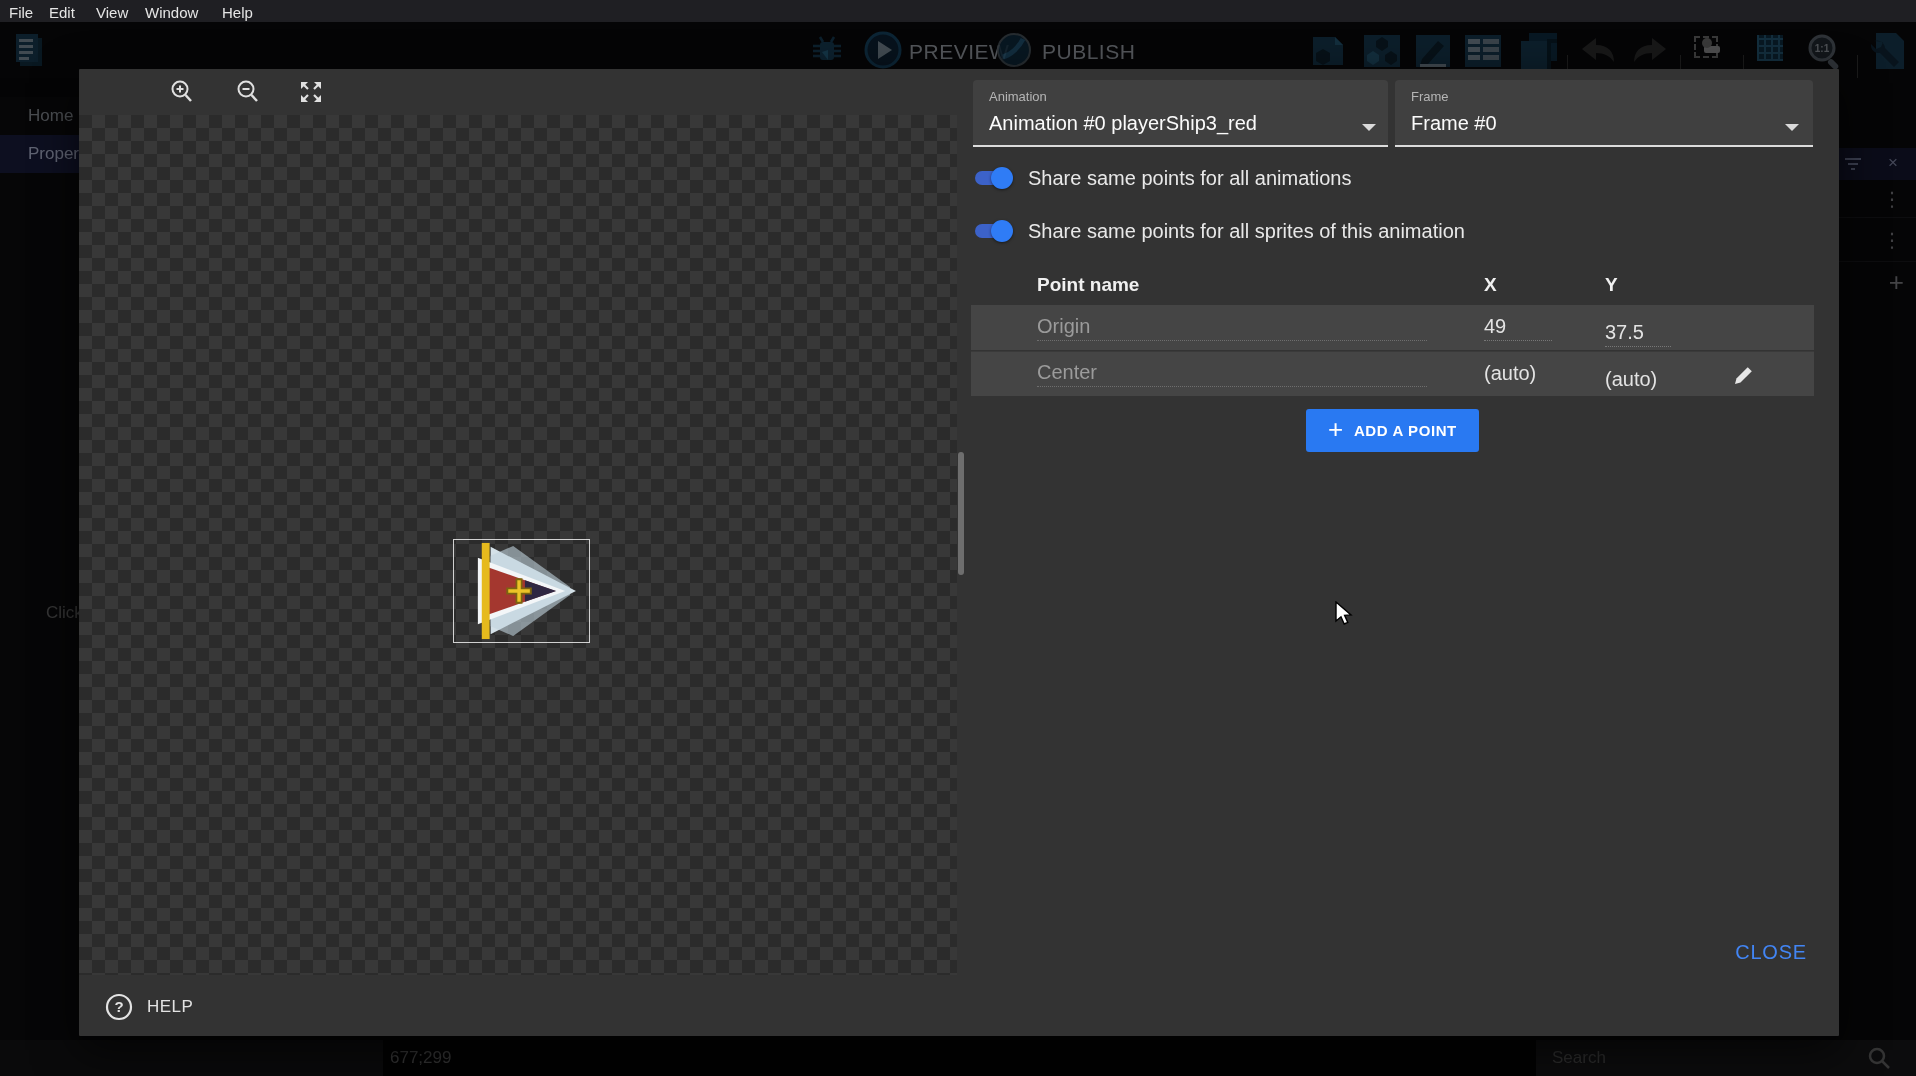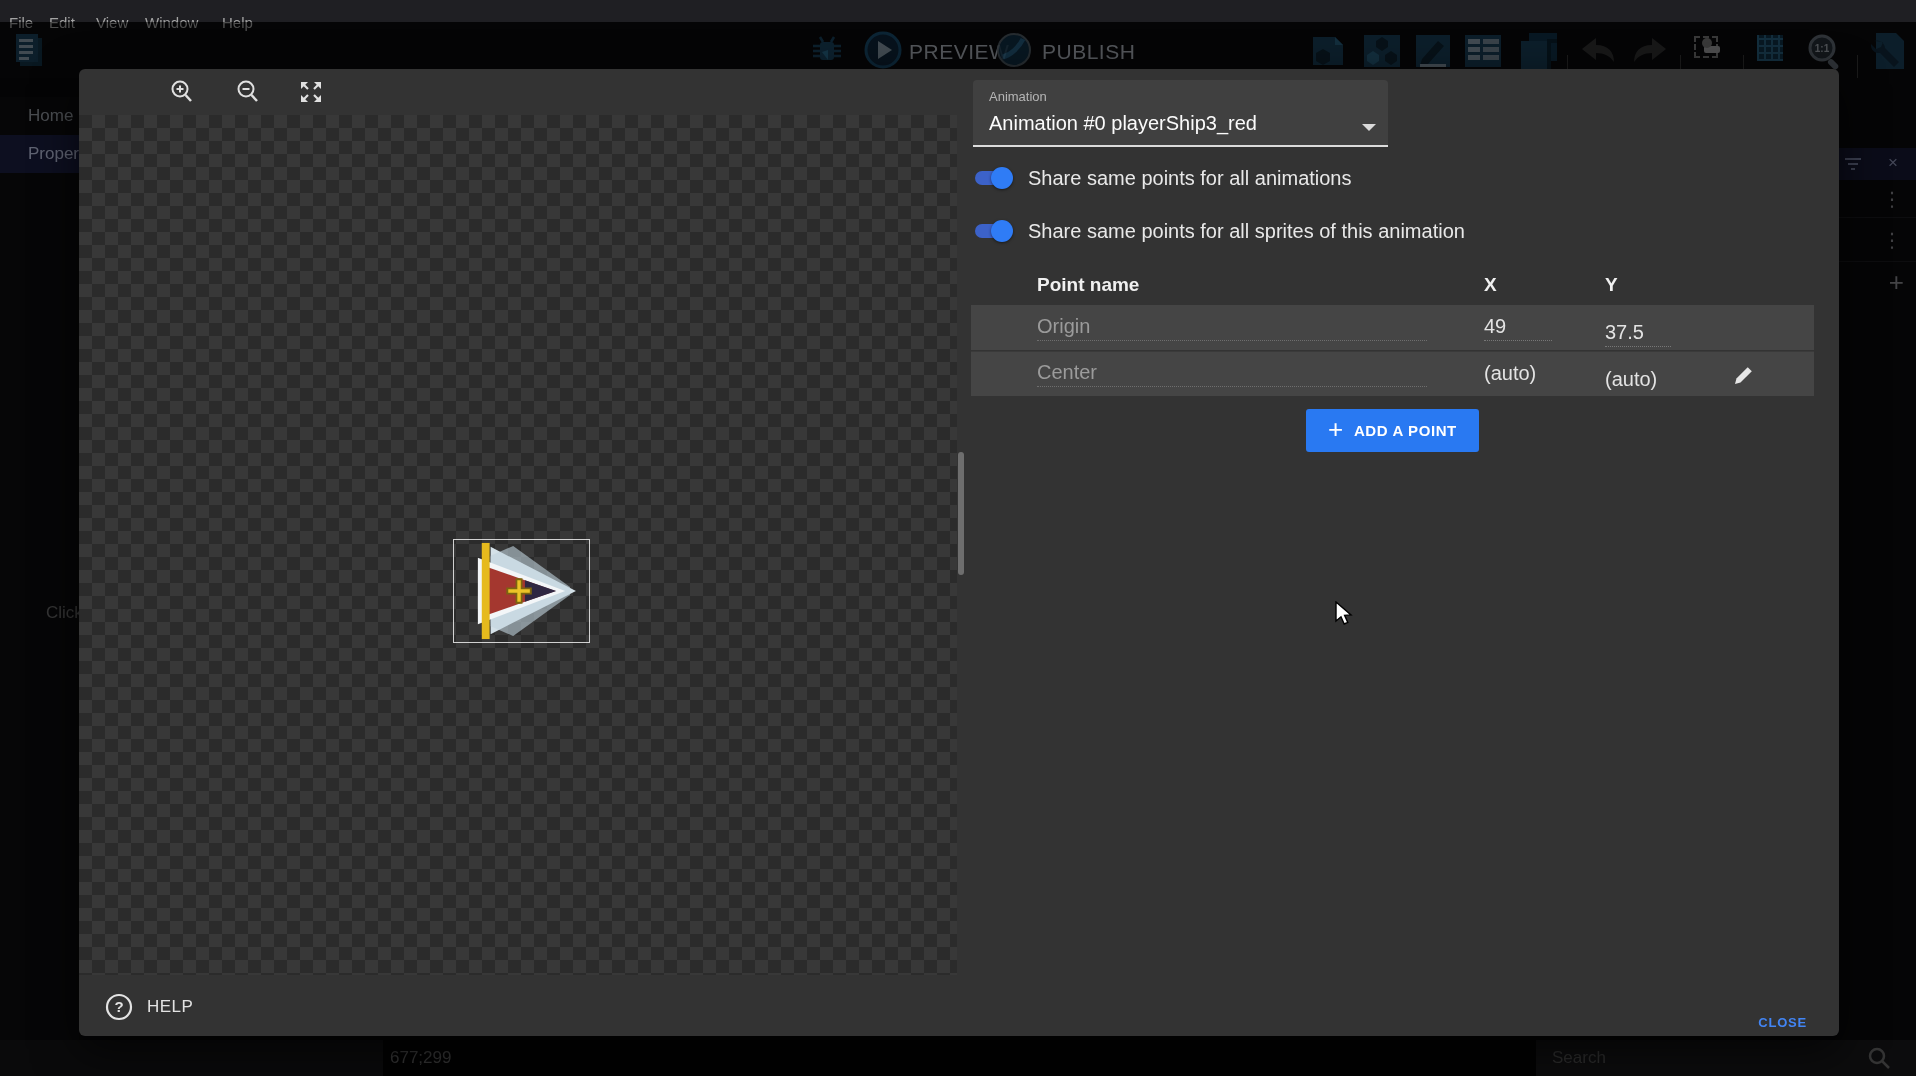--- a/index.html
+++ b/index.html
@@ -3,39 +3,39 @@
 <meta charset="utf-8">
 <style>
   html,body{margin:0;padding:0;background:#000;}
   *{box-sizing:border-box;font-family:"Liberation Sans",sans-serif;}
   .screen{position:relative;width:1916px;height:1076px;background:#0a0a0b;overflow:hidden;}
   .abs{position:absolute;}
   .flex{display:flex;align-items:center;}
 
   
   .menubar{left:0;top:0;width:1916px;height:22px;background:#1f1f23;z-index:2;}
-  .menubar span{position:absolute;top:13px;font-size:15px;color:#a3a3a3;line-height:20px;}
+  .menubar span{position:absolute;top:3px;font-size:15px;color:#e5e5e5;line-height:20px;}
 
   
   .bg{z-index:1;}
   .toolbar{left:0;top:22px;width:1916px;height:56px;background:#0c0c0e;}
   .tb-txt{font-size:21px;color:#aeb4bd;letter-spacing:.5px;}
   .dim{opacity:.85;}
   .sep{width:1px;height:34px;background:#3a3a3a;top:33px;}
   .tab{left:0;width:79px;height:38px;color:#9aa0a8;font-size:17px;padding-left:28px;display:flex;align-items:center;background:#0e0e10;}
   .tab.active{background:#1d2143;color:#c7cfee;}
   .bottombar{left:0;top:1040px;width:1916px;height:36px;background:#050506;}
   .searchbox{left:1536px;top:1040px;width:380px;height:36px;background:#191a1c;text-align:right;}
   .rp-row{left:1839px;width:77px;background:#0b0b0d;border-bottom:1px solid #1d1d20;color:#8d8d92;}
 
   
   .overlay{left:0;top:22px;width:1916px;height:1054px;background:rgba(0,0,0,.52);z-index:4;}
 
   
-  .dialog{left:79px;top:69px;width:1760px;height:967px;background:#333333;border-radius:6px;z-index:10;box-shadow:0 14px 45px rgba(0,0,0,.65);}
+  .dialog{left:79px;top:69px;width:1760px;height:967px;background:#333333;border-radius:1px;z-index:10;box-shadow:0 14px 45px rgba(0,0,0,.65);}
   .canvas{left:0;top:46px;width:878px;height:860px;background:#2b2b2b;
     background-image:linear-gradient(45deg,#383838 25%,transparent 25%,transparent 75%,#383838 75%),
                      linear-gradient(45deg,#383838 25%,transparent 25%,transparent 75%,#383838 75%);
     background-size:26px 26px;background-position:0 0,13px 13px;}
   .zbtn{top:8px;width:34px;height:30px;display:flex;align-items:center;justify-content:center;cursor:pointer;}
   .scroll-thumb{left:879px;top:383px;width:6px;height:123px;background:#6e6e6e;border-radius:3px;}
 
   .select{top:11px;height:67px;background:#404040;border-radius:4px 4px 0 0;border-bottom:2px solid #dcdcdc;padding:9px 14px 0 16px;cursor:pointer;}
   .select .lbl{font-size:13px;color:#b5b5b5;display:block;}
   .select .val{font-size:20px;color:#fbfbfb;display:block;margin-top:8px;white-space:nowrap;}
@@ -52,21 +52,21 @@
   .pname{position:absolute;left:66px;font-size:20px;color:#9b9b9b;border-bottom:1px dotted rgba(160,160,160,.45);width:390px;padding-bottom:2px;}
   .pval{position:absolute;font-size:20px;color:#e3e3e3;border-bottom:1px dotted rgba(170,170,170,.5);padding-bottom:2px;}
   .vx{left:513px;width:68px;} .vy{left:634px;width:66px;margin-top:13px;}
 
   .addbtn{left:1227px;top:340px;width:173px;height:43px;background:#2979f2;border:none;border-radius:3px;color:#fff;
     font-size:15px;font-weight:700;letter-spacing:.6px;display:flex;align-items:center;justify-content:center;gap:10px;cursor:pointer;}
   .addbtn .plus{font-size:26px;font-weight:400;line-height:20px;margin-top:-3px;}
 
   .footer-help{left:26px;top:921px;height:34px;display:flex;align-items:center;gap:14px;cursor:pointer;}
   .footer-help .htxt{font-size:17px;color:#e3e3e3;letter-spacing:.5px;}
-  .closebtn{top:946px;right:32px;font-size:13px;font-weight:700;color:#4285f4;letter-spacing:.8px;cursor:pointer;}
+  .closebtn{top:872px;right:32px;font-size:20px;font-weight:400;color:#4285f4;letter-spacing:.8px;cursor:pointer;}
 
   .spriteframe{left:374px;top:424px;width:137px;height:104px;border:1px solid rgba(255,255,255,.78);}
 
   .kebab{font-size:20px;color:#86868c;}
   .grid-ic{width:26px;height:26px;background:#123c52;
     background-image:repeating-linear-gradient(0deg,#2e6f93 0 2px,transparent 2px 7px),repeating-linear-gradient(90deg,#2e6f93 0 2px,transparent 2px 7px);}
   .dash-sq{width:24px;height:22px;border:2px dashed #8a8a8a;}
   .cursor{z-index:30;}
 </style>
 </head>
@@ -257,20 +257,25 @@
         </svg>
       </div>
     </div>
     <div class="abs scroll-thumb"></div>
 
     <div class="abs select" style="left:894px;width:415px">
       <span class="lbl">Animation</span>
       <span class="val">Animation #0 playerShip3_red</span>
       <span class="caret" style="right:12px"></span>
     </div>
+    <div class="abs select" style="left:1316px;width:418px">
+      <span class="lbl">Frame</span>
+      <span class="val">Frame #0</span>
+      <span class="caret" style="right:14px"></span>
+    </div>
 
     <div class="abs toggle-row" style="top:92px">
       <div class="switch">
         <div class="track"></div>
           <div class="knob"></div>
       </div>
       <span class="tlabel">Share same points for all animations</span>
     </div>
     <div class="abs toggle-row" style="top:145px">
       <div class="switch">

